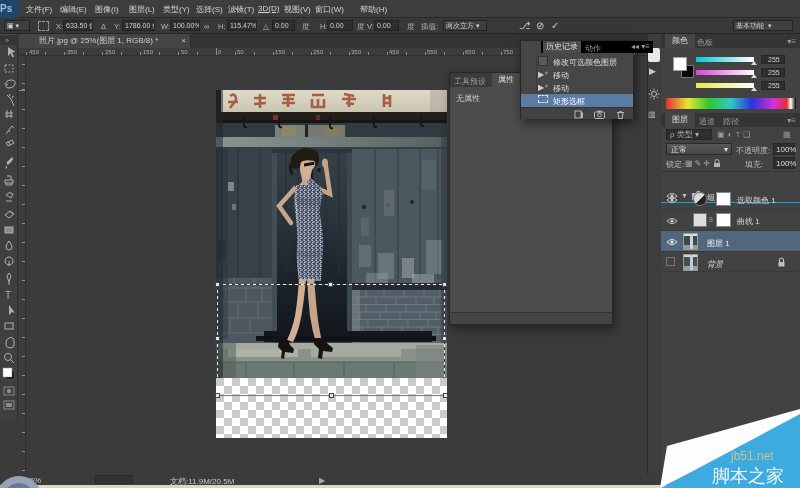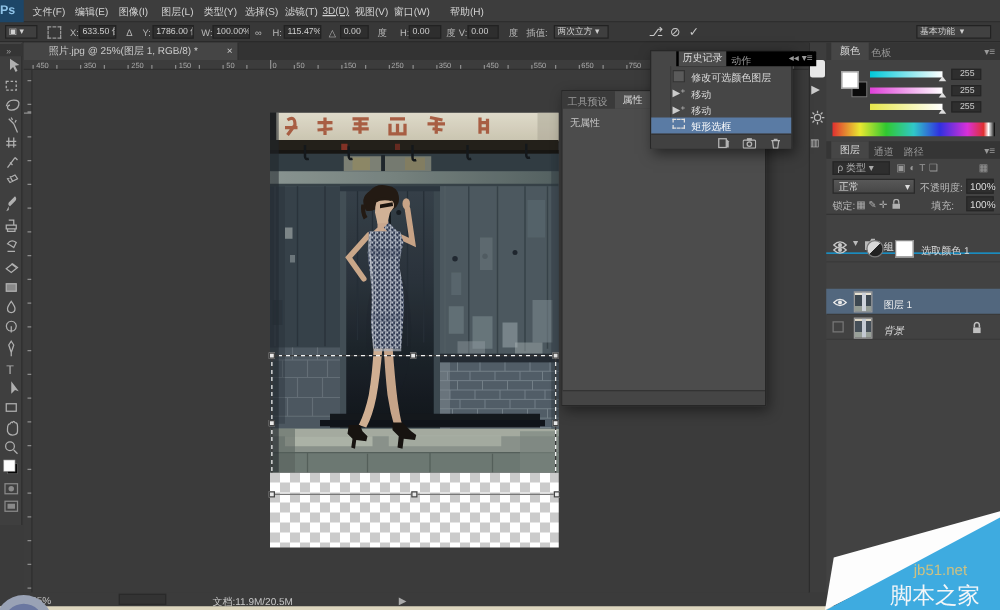--- a/index.html
+++ b/index.html
@@ -403,20 +403,30 @@
   <svg class="abs" style="left:5px;top:7px;" width="12" height="8">
         <path d="M1 4 Q6 -1 11 4 Q6 9 1 4z" fill="none" stroke="#c8c8c8" stroke-width="1"></path>
         <circle cx="6" cy="4" r="1.6" fill="#c8c8c8"></circle>
       </svg>
   <span class="abs" style="left:32px;top:3px;width:14px;height:14px;background:linear-gradient(135deg,#d8d8d8 50%,#222 50%);border:1px solid #777;border-radius:7px;"></span>
   <span class="abs" style="left:48px;top:6px;color:#999;font-size:7px;">8</span>
   <span class="abs" style="left:55px;top:3px;width:15px;height:14px;background:#fff;border:1px solid #888;"></span>
   <span class="abs" style="left:76px;top:6px;color:#ddd;">选取颜色 1</span>
  </div>
 
+ <div class="abs" style="left:0;top:97px;width:139px;height:21px;border-bottom:1px solid #3a3a3a;">
+  <svg class="abs" style="left:5px;top:7px;" width="12" height="8">
+        <path d="M1 4 Q6 -1 11 4 Q6 9 1 4z" fill="none" stroke="#c8c8c8" stroke-width="1"></path>
+        <circle cx="6" cy="4" r="1.6" fill="#c8c8c8"></circle>
+      </svg>
+  <span class="abs" style="left:32px;top:3px;width:14px;height:14px;background:#ddd;border:1px solid #777;"></span>
+  <span class="abs" style="left:48px;top:6px;color:#999;font-size:7px;">8</span>
+  <span class="abs" style="left:55px;top:3px;width:15px;height:14px;background:#fff;border:1px solid #888;"></span>
+  <span class="abs" style="left:76px;top:6px;color:#ddd;">曲线 1</span>
+ </div>
 
  <div class="abs" style="left:0;top:118px;width:139px;height:21px;background:#52677e;border-bottom:1px solid #3a3a3a;">
   <svg class="abs" style="left:5px;top:7px;" width="12" height="8">
         <path d="M1 4 Q6 -1 11 4 Q6 9 1 4z" fill="none" stroke="#e8e8e8" stroke-width="1"></path>
         <circle cx="6" cy="4" r="1.6" fill="#e8e8e8"></circle>
       </svg>
   <span class="abs" style="left:22px;top:2px;width:15px;height:17px;background:linear-gradient(90deg,rgba(0,0,0,0) 0 6px,#cdd2da 6px 9px,rgba(0,0,0,0) 9px),linear-gradient(#e8e2d2 0 2px,#3d4851 2px 72%,#939b93 72%);border:1px solid #999;"></span>
   <span class="abs" style="left:46px;top:7px;color:#f0f0f0;">图层 1</span>
  </div>
 

